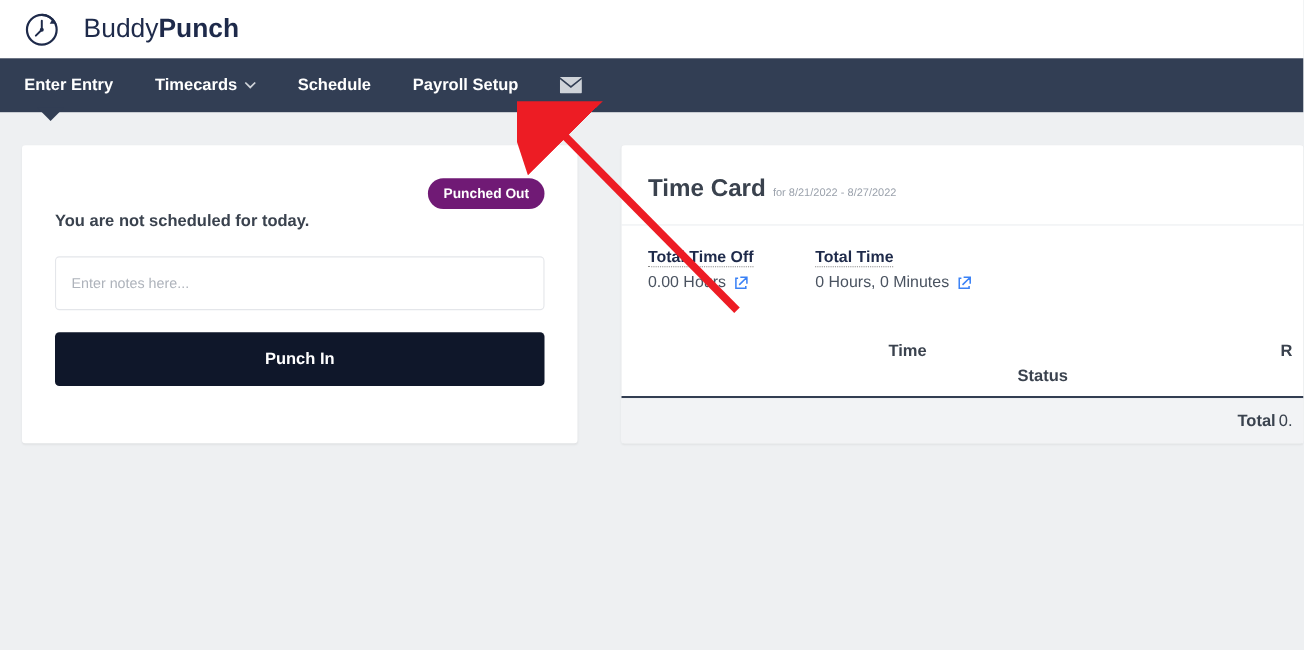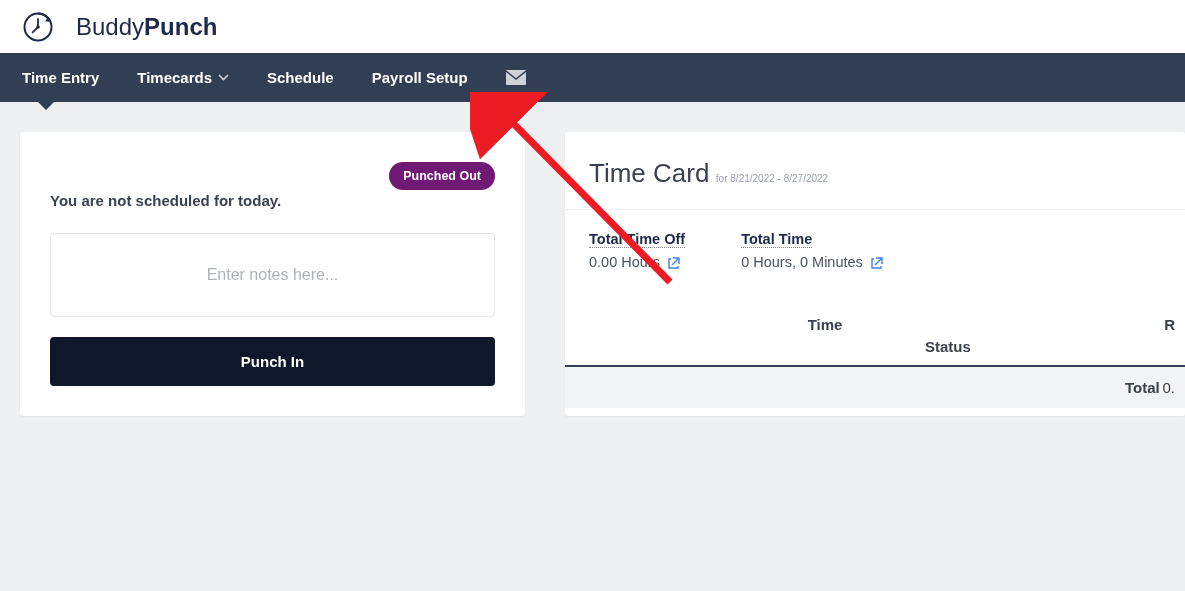--- a/index.html
+++ b/index.html
@@ -19,27 +19,27 @@
   .nav-pointer { position: absolute; left: 34px; top: 98px; width: 0; height: 0; border-left: 12px solid transparent; border-right: 12px solid transparent; border-top: 12px solid #323e54; }
   
   .content { padding: 30px 0 0 20px; display: flex; gap: 40px; }
   
   .card { background: #fff; border-radius: 3px; box-shadow: 0 1px 2px rgba(0,0,0,0.06); }
   .left-card { width: 506px; padding: 30px 30px 30px 30px; }
   .login-text { color: #4a5360; font-size: 15px; line-height: 1.6; }
   .login-text b { font-weight: 700; }
   .status-badge { float: right; background: #701a75; color: #fff; font-size: 12.5px; font-weight: 600; padding: 7px 14px; border-radius: 14px; }
   .schedule-text { color: #3a424e; font-size: 15px; font-weight: 700; margin-top: 30px; }
-  .notes-input { width: 100%; margin-top: 24px; padding: 32px 14px; border: 1px solid #e4e6ea; border-radius: 4px; font-size: 16px; color: #333; text-align: center; }
+  .notes-input { width: 100%; margin-top: 24px; padding: 16px 14px; border: 1px solid #e4e6ea; border-radius: 4px; font-size: 13px; color: #333; }
   .notes-input::placeholder { color: #aeb3bb; }
   .punch-btn { width: 100%; margin-top: 20px; background: #0f172a; color: #fff; border: none; border-radius: 4px; padding: 16px 8px; font-size: 15px; font-weight: 700; cursor: pointer; }
   
   .right-card { flex: 1; min-width: 620px; padding: 0; }
   .tc-header { padding: 26px 24px 20px 24px; border-bottom: 1px solid #eceef1; }
-  .tc-title { font-size: 26px; color: #3a424e; font-weight: 400; display: inline; }
+  .tc-title { font-size: 22px; color: #3a424e; font-weight: 700; display: inline; }
   .tc-range { font-size: 10px; color: #9ba2ac; margin-left: 2px; }
   .tc-stats { display: flex; gap: 56px; padding: 20px 24px 36px 24px; }
   .stat-label { font-size: 14.5px; color: #1e2a4a; font-weight: 700; border-bottom: 1px dotted #888; display:inline-block; }
   .stat-value { font-size: 14.5px; color: #4a5360; margin-top: 6px; }
   .ext-icon { color: #3b82f6; margin-left: 4px; cursor: pointer; display: inline-flex; vertical-align: middle; }
   
   .tc-table { width: 100%; }
   .tc-thead { display: flex; border-bottom: 2px solid #333e52; padding: 10px 0 10px 0; }
   .tc-th { font-size: 15px; font-weight: 700; color: #3a424e; }
   .col-time { flex: 0 0 200px; text-align: center; margin-left: 160px; }
@@ -64,21 +64,21 @@
       <line x1="20" y1="20" x2="20" y2="11" stroke="#1e2a4a" stroke-width="2" stroke-linecap="round"></line>
       <line x1="20" y1="20" x2="14" y2="26" stroke="#1e2a4a" stroke-width="2" stroke-linecap="round"></line>
     </svg>
     <span class="logo-text">
       <span>Buddy</span><b>Punch</b>
     </span>
   </div>
 </div>
 
 <div class="navbar">
-  <div class="nav-item">Time Entry</div>
+  <div class="nav-item">Enter Entry</div>
   <div class="nav-item">
     <span>Timecards</span>
     <svg class="chevron" width="11" height="7" viewBox="0 0 11 7">
         <path d="M1 1 L5.5 5.5 L10 1" stroke="#cfd3d9" stroke-width="1.6" fill="none"></path>
       </svg>
   </div>
   <div class="nav-item">Schedule</div>
   <div class="nav-item">Payroll Setup</div>
   <div class="nav-item mail-icon">
     <svg width="20" height="15" viewBox="0 0 20 15">

